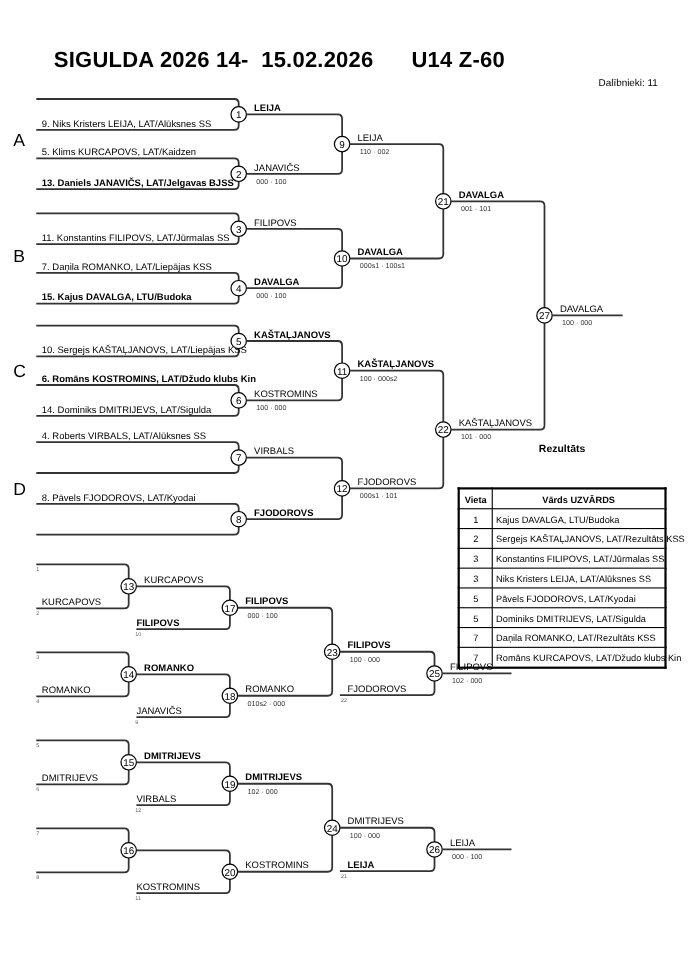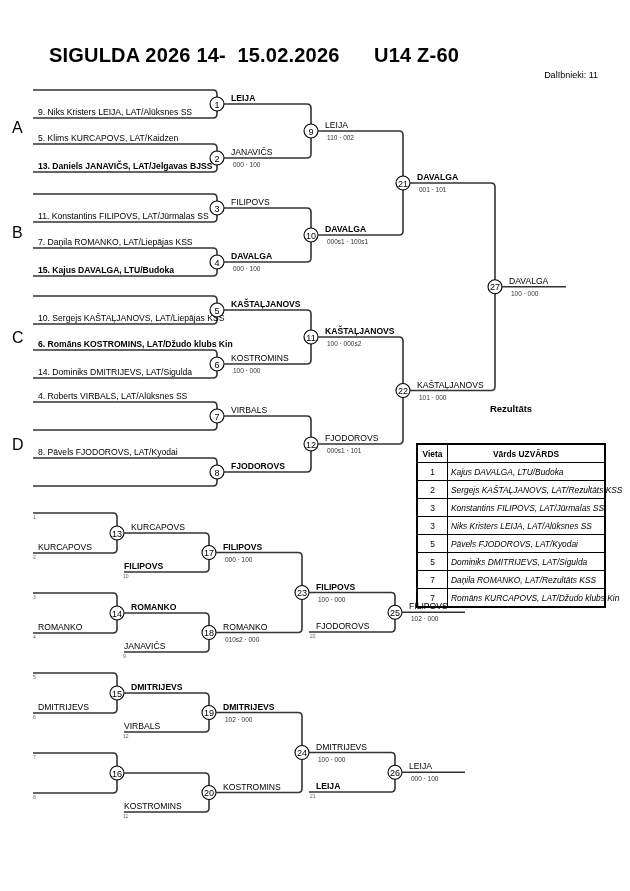--- a/index.html
+++ b/index.html
@@ -13,21 +13,21 @@
   .name { font-size: 8.6px; }
   .bold { font-weight: bold; }
   .score { font-size: 6.5px; fill: #333; }
   .seed { font-size: 5px; fill: #666; }
   .pool { font-size: 16px; }
   #results-title { position: absolute; left: 416px; width: 190px; top: 403px; text-align: center; font-size: 9.5px; font-weight: bold; }
   table#results { position: absolute; left: 416px; top: 419px; border-collapse: collapse; width: 190px; border: 2px solid #000; font-size: 8.4px; margin-top: 24px; }
   table#results th, table#results td { border: 1px solid #000; height: 17px; padding: 0 3px; white-space: nowrap; overflow: visible; }
   table#results th { font-weight: bold; text-align: center; }
   table#results td.place { width: 28px; text-align: center; }
-  table#results td.athlete { max-width: 150px; font-style: italic; }
+  table#results td.athlete { max-width: 150px; }
 </style>
 </head>
 <body>
 
 <div id="title">SIGULDA 2026 14-  15.02.2026      U14 Z-60</div>
 <div id="participants">Dalībnieki: 11</div>
 
 <svg id="bracket" width="630" height="891" xmlns="http://www.w3.org/2000/svg">
     <text x="12" y="133" class="pool">A</text>
     <text x="12" y="238" class="pool">B</text>

